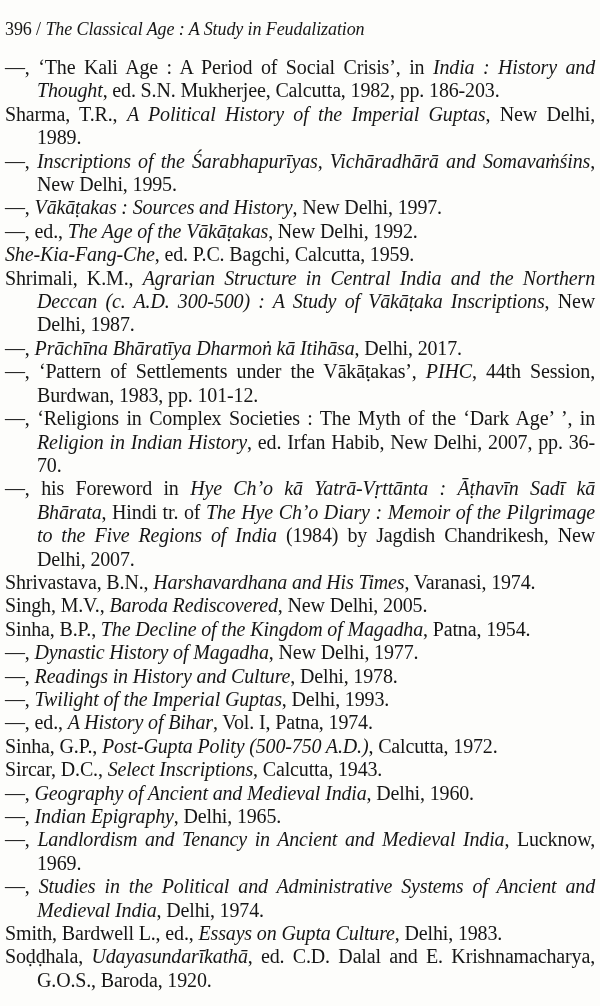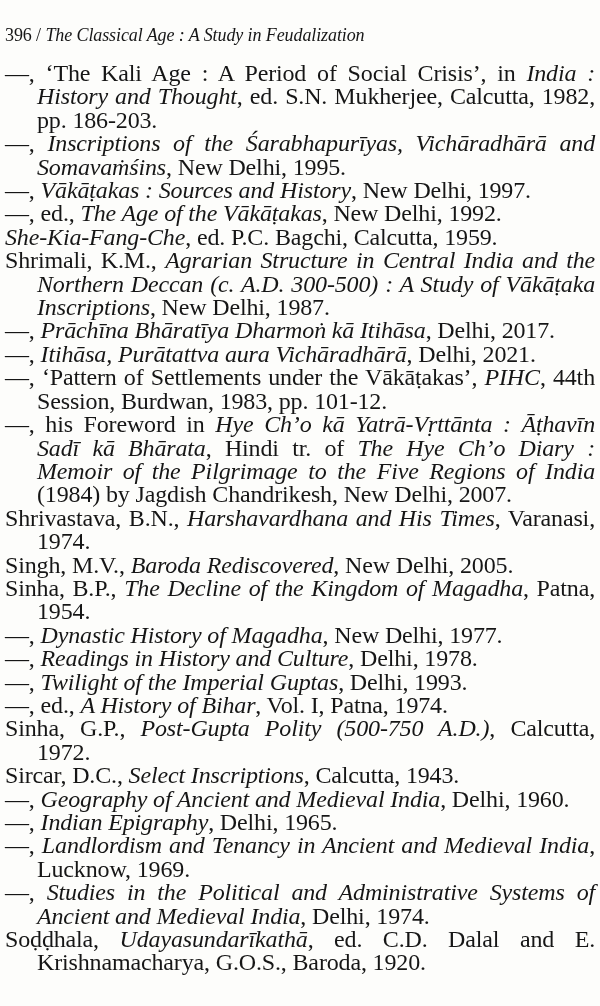--- a/index.html
+++ b/index.html
@@ -8,31 +8,31 @@
     background: #fcfcfa;
   }
   .page {
     position: relative;
     width: 600px;
     height: 1006px;
     background: #fdfdfb;
     color: #161616;
     font-family: "Liberation Serif", serif;
     box-sizing: border-box;
-    padding: 25px 5px 0 5px;
+    padding: 19px 5px 0 5px;
     overflow: hidden;
   }
   .header {
     font-size: 18px;
     letter-spacing: -0.1px;
     margin: 0 0 16px 0;
     white-space: pre-wrap;
   }
   .entries {
-    font-size: 24px;
+    font-size: 20px;
     line-height: 23.4px;
     letter-spacing: -0.15px;
   }
   p.entry {
     margin: 0;
     text-align: justify;
     padding-left: 32px;
     text-indent: -32px;
   }
   .it {
@@ -40,37 +40,39 @@
   }
 </style>
 </head>
 <body>
 
 <div class="page">
   <div class="header"><span>396 / </span><span class="it">The Classical Age : A Study in Feudalization</span></div>
 
   <div class="entries">
       <p class="entry"><span>—, ‘The Kali Age : A Period of Social Crisis’, in </span><span class="it">India : History and Thought</span><span>, ed. S.N. Mukherjee, Calcutta, 1982, pp. 186-203.</span></p>
+      <p class="entry"><span>Sharma, T.R., </span><span class="it">A Political History of the Imperial Guptas</span><span>, New Delhi, 1989.</span></p>
       <p class="entry"><span>—, </span><span class="it">Inscriptions of the Śarabhapurīyas, Vichāradhārā and Somavaṁśins</span><span>, New Delhi, 1995.</span></p>
       <p class="entry"><span>—, </span><span class="it">Vākāṭakas : Sources and History</span><span>, New Delhi, 1997.</span></p>
       <p class="entry"><span>—, ed., </span><span class="it">The Age of the Vākāṭakas</span><span>, New Delhi, 1992.</span></p>
       <p class="entry"><span class="it">She-Kia-Fang-Che</span><span>, ed. P.C. Bagchi, Calcutta, 1959.</span></p>
       <p class="entry"><span>Shrimali, K.M., </span><span class="it">Agrarian Structure in Central India and the Northern Deccan (c. A.D. 300-500) : A Study of Vākāṭaka Inscriptions</span><span>, New Delhi, 1987.</span></p>
       <p class="entry"><span>—, </span><span class="it">Prāchīna Bhāratīya Dharmoṅ kā Itihāsa</span><span>, Delhi, 2017.</span></p>
-      <p class="entry"><span>—, </span><span class="it">Itihāsa, Purātattva aura Vichāradhārā</span><span>, Delhi, 2021.</span></p>
       <p class="entry"><span>—, ‘Pattern of Settlements under the Vākāṭakas’, </span><span class="it">PIHC</span><span>, 44th Session, Burdwan, 1983, pp. 101-12.</span></p>
+      <p class="entry"><span>—, ‘Religions in Complex Societies : The Myth of the ‘Dark Age’ ’, in </span><span class="it">Religion in Indian History</span><span>, ed. Irfan Habib, New Delhi, 2007, pp. 36-70.</span></p>
       <p class="entry"><span>—, his Foreword in </span><span class="it">Hye Ch’o kā Yatrā-Vṛttānta : Āṭhavīn Sadī kā Bhārata</span><span>, Hindi tr. of </span><span class="it">The Hye Ch’o Diary : Memoir of the Pilgrimage to the Five Regions of India</span><span> (1984) by Jagdish Chandrikesh, New Delhi, 2007.</span></p>
       <p class="entry"><span>Shrivastava, B.N., </span><span class="it">Harshavardhana and His Times</span><span>, Varanasi, 1974.</span></p>
       <p class="entry"><span>Singh, M.V., </span><span class="it">Baroda Rediscovered</span><span>, New Delhi, 2005.</span></p>
       <p class="entry"><span>Sinha, B.P., </span><span class="it">The Decline of the Kingdom of Magadha</span><span>, Patna, 1954.</span></p>
       <p class="entry"><span>—, </span><span class="it">Dynastic History of Magadha</span><span>, New Delhi, 1977.</span></p>
       <p class="entry"><span>—, </span><span class="it">Readings in History and Culture</span><span>, Delhi, 1978.</span></p>
       <p class="entry"><span>—, </span><span class="it">Twilight of the Imperial Guptas</span><span>, Delhi, 1993.</span></p>
       <p class="entry"><span>—, ed., </span><span class="it">A History of Bihar</span><span>, Vol. I, Patna, 1974.</span></p>
       <p class="entry"><span>Sinha, G.P., </span><span class="it">Post-Gupta Polity (500-750 A.D.)</span><span>, Calcutta, 1972.</span></p>
       <p class="entry"><span>Sircar, D.C., </span><span class="it">Select Inscriptions</span><span>, Calcutta, 1943.</span></p>
       <p class="entry"><span>—, </span><span class="it">Geography of Ancient and Medieval India</span><span>, Delhi, 1960.</span></p>
       <p class="entry"><span>—, </span><span class="it">Indian Epigraphy</span><span>, Delhi, 1965.</span></p>
       <p class="entry"><span>—, </span><span class="it">Landlordism and Tenancy in Ancient and Medieval India</span><span>, Lucknow, 1969.</span></p>
       <p class="entry"><span>—, </span><span class="it">Studies in the Political and Administrative Systems of Ancient and Medieval India</span><span>, Delhi, 1974.</span></p>
+      <p class="entry"><span>Smith, Bardwell L., ed., </span><span class="it">Essays on Gupta Culture</span><span>, Delhi, 1983.</span></p>
       <p class="entry"><span>Soḍḍhala, </span><span class="it">Udayasundarīkathā</span><span>, ed. C.D. Dalal and E. Krishnamacharya, G.O.S., Baroda, 1920.</span></p>
     </div>
 </div>
 
 </body></html>

